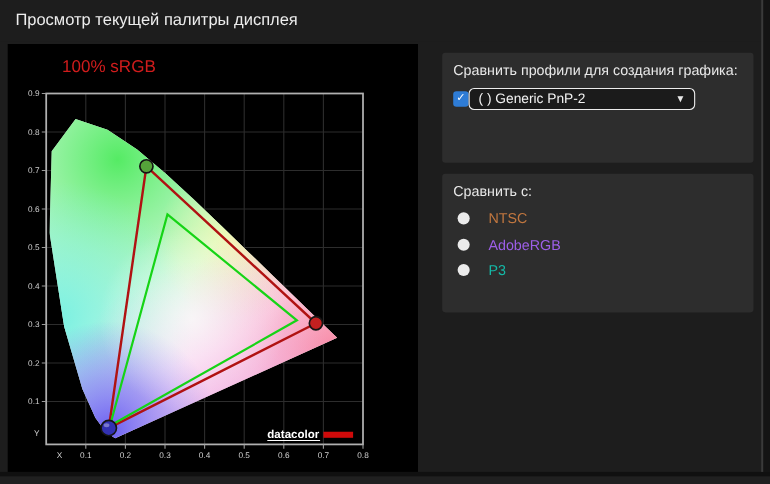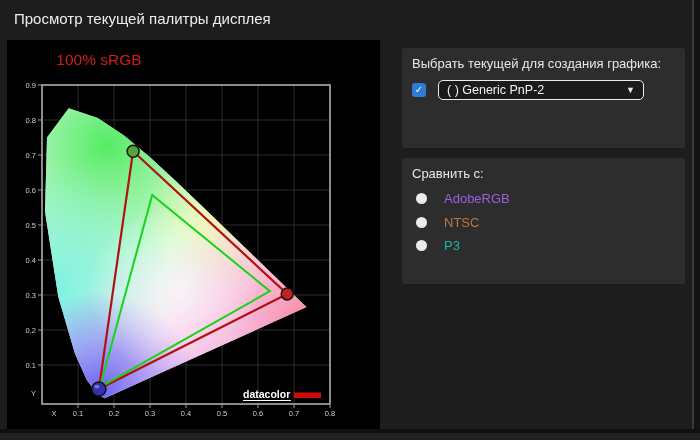--- a/index.html
+++ b/index.html
@@ -10,21 +10,21 @@
   .chart-panel{position:absolute;left:7px;top:40px;width:373px;height:389px;background:#000;}
   .side{position:absolute;left:380px;top:38px;width:313px;height:391px;}
   .groupbox{position:absolute;left:22px;width:283px;background:#2d2d2d;border-radius:3px;}
   .gb-profiles{top:10px;height:100px;}
   .gb-compare{top:120px;height:126px;}
   .gb-heading{position:absolute;left:10px;top:8px;font-size:13px;color:#e8e8e8;white-space:nowrap;}
   .profile-row{position:absolute;left:10px;top:32px;display:flex;align-items:center;}
   .checkbox{width:14px;height:14px;border-radius:3px;background:#2e7cd6;display:flex;
     align-items:center;justify-content:center;flex:0 0 auto;cursor:default;}
   .checkbox .check{color:#fff;font-size:10px;line-height:10px;}
-  .dropdown{margin-left:12px;width:206px;height:20px;background:#1b1b1b;border:1.5px solid #ececec;
+  .dropdown{width:206px;height:20px;background:#1b1b1b;border:1.5px solid #ececec;
     border-radius:5px;display:flex;align-items:center;justify-content:space-between;
     padding:0 8px;box-sizing:border-box;}
   .dropdown .val{font-size:12.5px;color:#f2f2f2;white-space:nowrap;}
   .dropdown .caret{font-size:9px;color:#e8e8e8;}
   .radio-list{position:absolute;left:14px;top:29px;display:flex;flex-direction:column;}
   .radio-row{display:flex;align-items:center;height:23.5px;}
   .radio{width:11px;height:11px;border-radius:50%;background:#ebebeb;position:relative;flex:0 0 auto;}
   .radio.checked{background:#2e7cd6;}
   .radio.checked::after{content:"";position:absolute;left:3.5px;top:3.5px;width:4px;height:4px;
     border-radius:50%;background:#fff;}
@@ -161,42 +161,42 @@
   <g>
     <text x="236" y="358" font-size="10.5" font-weight="bold" fill="#ffffff">datacolor</text>
     <line x1="236" y1="360.5" x2="284" y2="360.5" stroke="#ffffff" stroke-width="1"></line>
     <rect x="287" y="352.5" width="27" height="5.5" fill="#cf0a0a"></rect>
   </g>
 </svg></div>
   </div>
 
   <div class="side">
     <div class="groupbox gb-profiles">
-      <div class="gb-heading">Выбрать текущей для создания графика:</div>
+      <div class="gb-heading">Сравнить профили для создания графика:</div>
       <div class="profile-row">
         <span class="checkbox">
           <span class="check">✓</span>
         </span>
         <div class="dropdown">
           <span class="val">( ) Generic PnP-2</span>
           <span class="caret">▼</span>
         </div>
       </div>
     </div>
 
     <div class="groupbox gb-compare">
       <div class="gb-heading">Сравнить с:</div>
       <div class="radio-list" id="radio-list">
           <div class="radio-row">
             <span class="radio"></span>
-            <span class="radio-label" style="color: rgb(157, 95, 232);">AdobeRGB</span>
+            <span class="radio-label" style="color: rgb(192, 118, 63);">NTSC</span>
           </div>
           <div class="radio-row">
             <span class="radio"></span>
-            <span class="radio-label" style="color: rgb(192, 118, 63);">NTSC</span>
+            <span class="radio-label" style="color: rgb(157, 95, 232);">AdobeRGB</span>
           </div>
           <div class="radio-row">
             <span class="radio"></span>
             <span class="radio-label" style="color: #14b8a6;">P3</span>
           </div>
         </div>
     </div>
   </div>
 
   <div class="right-edge"></div>

